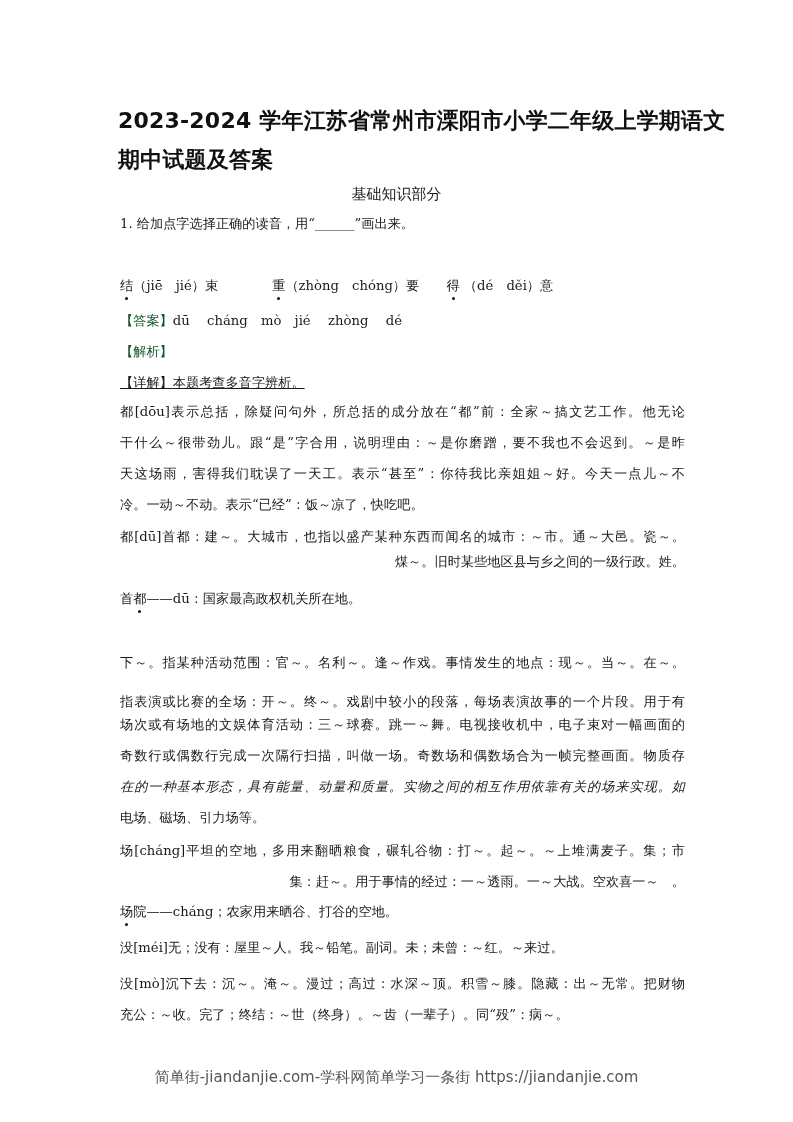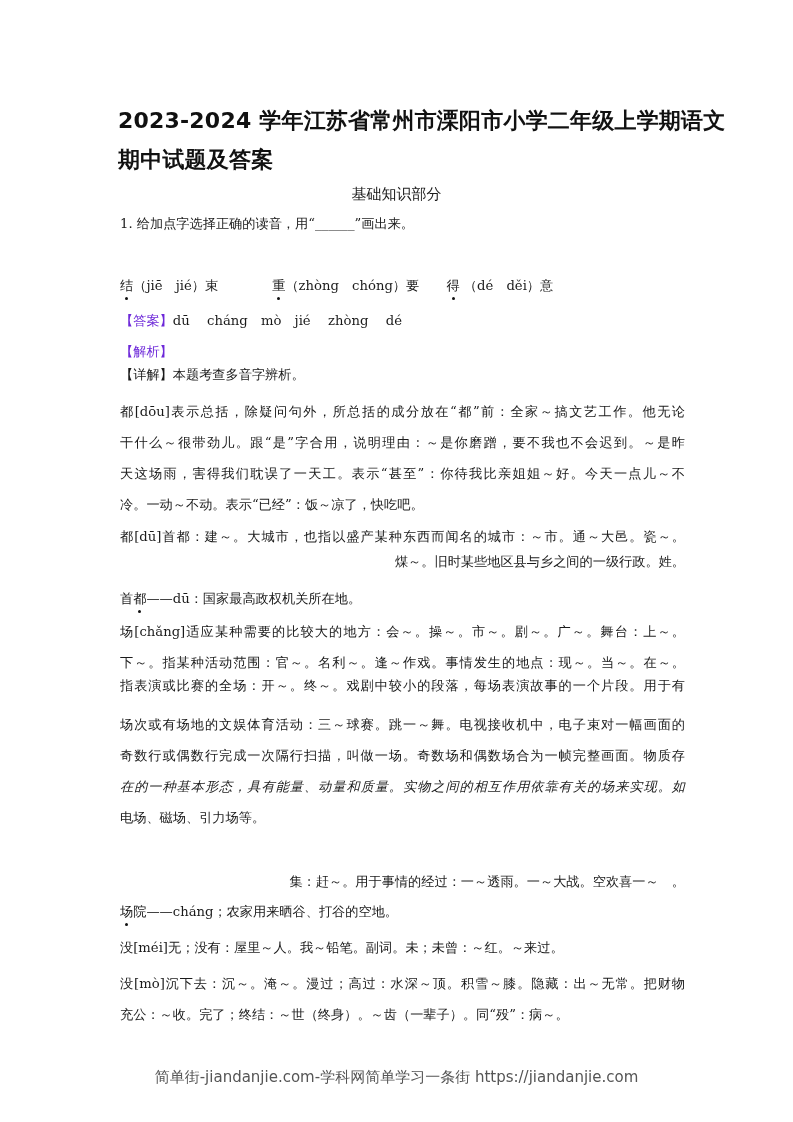--- a/index.html
+++ b/index.html
@@ -48,21 +48,21 @@
     width: 565px;
     font-size: 13.2px;
     white-space: nowrap;
     line-height: 20px;
   }
   .just {
     text-align-last: justify;
     text-align: justify;
     white-space: normal;
   }
-  .blue { color: #6d28d9; }
+  .blue { color: #14532d; }
   .dot {
     position: relative;
     display: inline-block;
   }
   .dot::after {
     content: "";
     position: absolute;
     left: 50%;
     bottom: -4px;
     width: 3px;
@@ -108,43 +108,43 @@
   </div>
 
   <div class="line" style="top:311px;">
     <span class="blue">【答案】</span><span>dū　 cháng　mò　jié　 zhòng　 dé</span>
   </div>
 
   <div class="line" style="top:342px;">
     <span class="blue">【解析】</span>
   </div>
 
-  <div class="line" style="top:365px;">
+  <div class="line" style="top:373px;text-decoration:underline;">
     <span>【详解】</span><span>本题考查多音字辨析。</span>
   </div>
 
   <div class="line just" style="top:402px;">都[dōu]表示总括，除疑问句外，所总括的成分放在“都”前：全家～搞文艺工作。他无论</div>
   <div class="line just" style="top:433px;">干什么～很带劲儿。跟“是”字合用，说明理由：～是你磨蹭，要不我也不会迟到。～是昨</div>
   <div class="line just" style="top:464px;">天这场雨，害得我们耽误了一天工。表示“甚至”：你待我比亲姐姐～好。今天一点儿～不</div>
   <div class="line" style="top:495px;">冷。一动～不动。表示“已经”：饭～凉了，快吃吧。</div>
 
   <div class="line just" style="top:527px;">都[dū]首都：建～。大城市，也指以盛产某种东西而闻名的城市：～市。通～大邑。瓷～。</div>
   <div class="line" style="top:552px;text-align:right;">煤～。旧时某些地区县与乡之间的一级行政。姓。</div>
   <div class="line" style="top:589px;">
     <span>首</span><span class="dot">都</span><span>——dū：国家最高政权机关所在地。</span>
   </div>
 
-  <div class="line just" style="top:622px;">场[chǎng]适应某种需要的比较大的地方：会～。操～。市～。剧～。广～。舞台：上～。</div>
   <div class="line just" style="top:653px;">下～。指某种活动范围：官～。名利～。逢～作戏。事情发生的地点：现～。当～。在～。</div>
-  <div class="line just" style="top:676px;">指表演或比赛的全场：开～。终～。戏剧中较小的段落，每场表演故事的一个片段。用于有</div>
+  <div class="line just" style="top:692px;">指表演或比赛的全场：开～。终～。戏剧中较小的段落，每场表演故事的一个片段。用于有</div>
   <div class="line just" style="top:715px;">场次或有场地的文娱体育活动：三～球赛。跳一～舞。电视接收机中，电子束对一幅画面的</div>
   <div class="line just" style="top:746px;">奇数行或偶数行完成一次隔行扫描，叫做一场。奇数场和偶数场合为一帧完整画面。物质存</div>
   <div class="line just" style="top:777px;font-style:italic;">在的一种基本形态，具有能量、动量和质量。实物之间的相互作用依靠有关的场来实现。如</div>
   <div class="line" style="top:808px;">电场、磁场、引力场等。</div>
 
+  <div class="line just" style="top:841px;">场[cháng]平坦的空地，多用来翻晒粮食，碾轧谷物：打～。起～。～上堆满麦子。集；市</div>
   <div class="line" style="top:872px;text-align:right;">集：赶～。用于事情的经过：一～透雨。一～大战。空欢喜一～　。</div>
   <div class="line" style="top:902px;">
     <span class="dot">场</span><span>院——cháng；农家用来晒谷、打谷的空地。</span>
   </div>
 
   <div class="line" style="top:938px;">没[méi]无；没有：屋里～人。我～铅笔。副词。未；未曾：～红。～来过。</div>
   <div class="line just" style="top:974px;">没[mò]沉下去：沉～。淹～。漫过；高过：水深～顶。积雪～膝。隐藏：出～无常。把财物</div>
   <div class="line" style="top:1005px;">充公：～收。完了；终结：～世（终身）。～齿（一辈子）。同“殁”：病～。</div>
 
   <div class="footer">简单街-jiandanjie.com-学科网简单学习一条街 https://jiandanjie.com</div>

